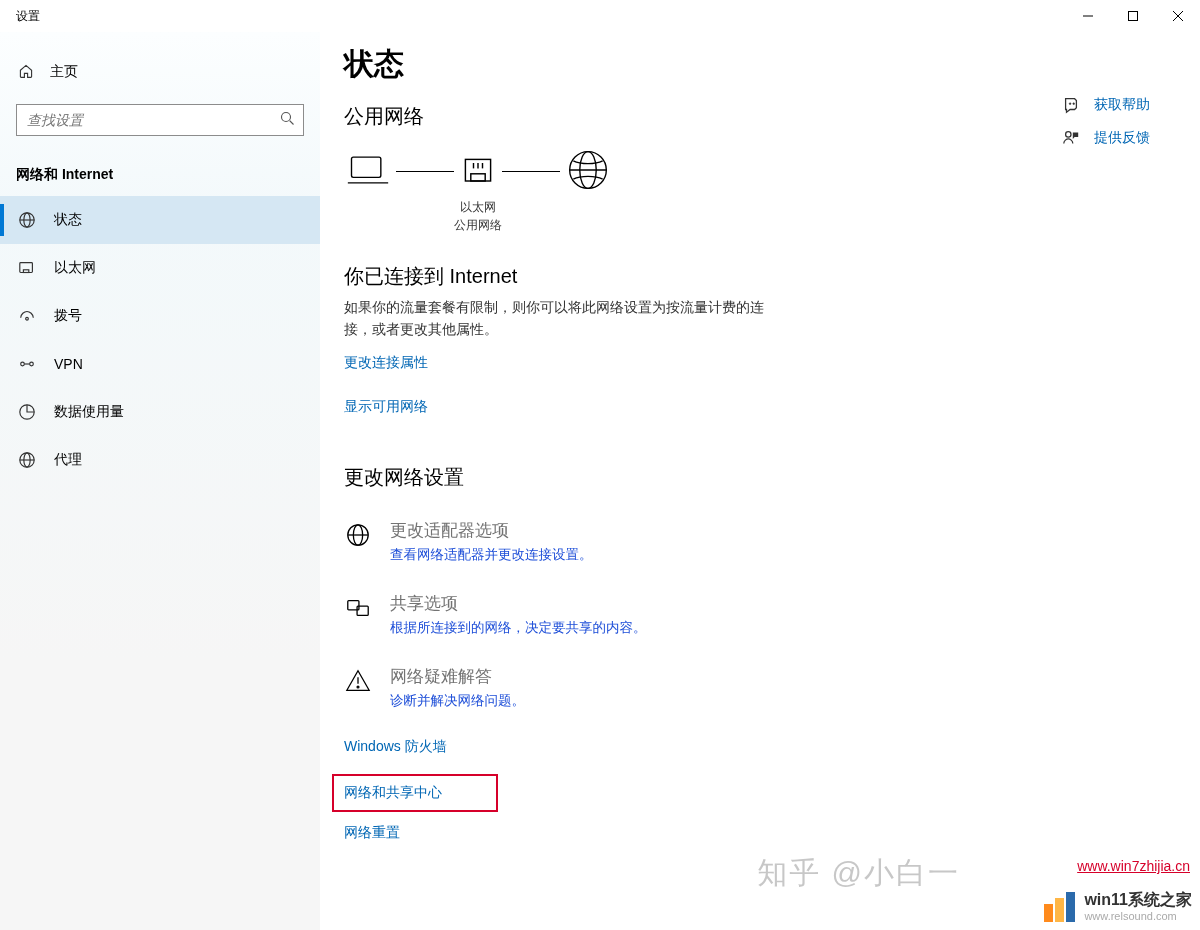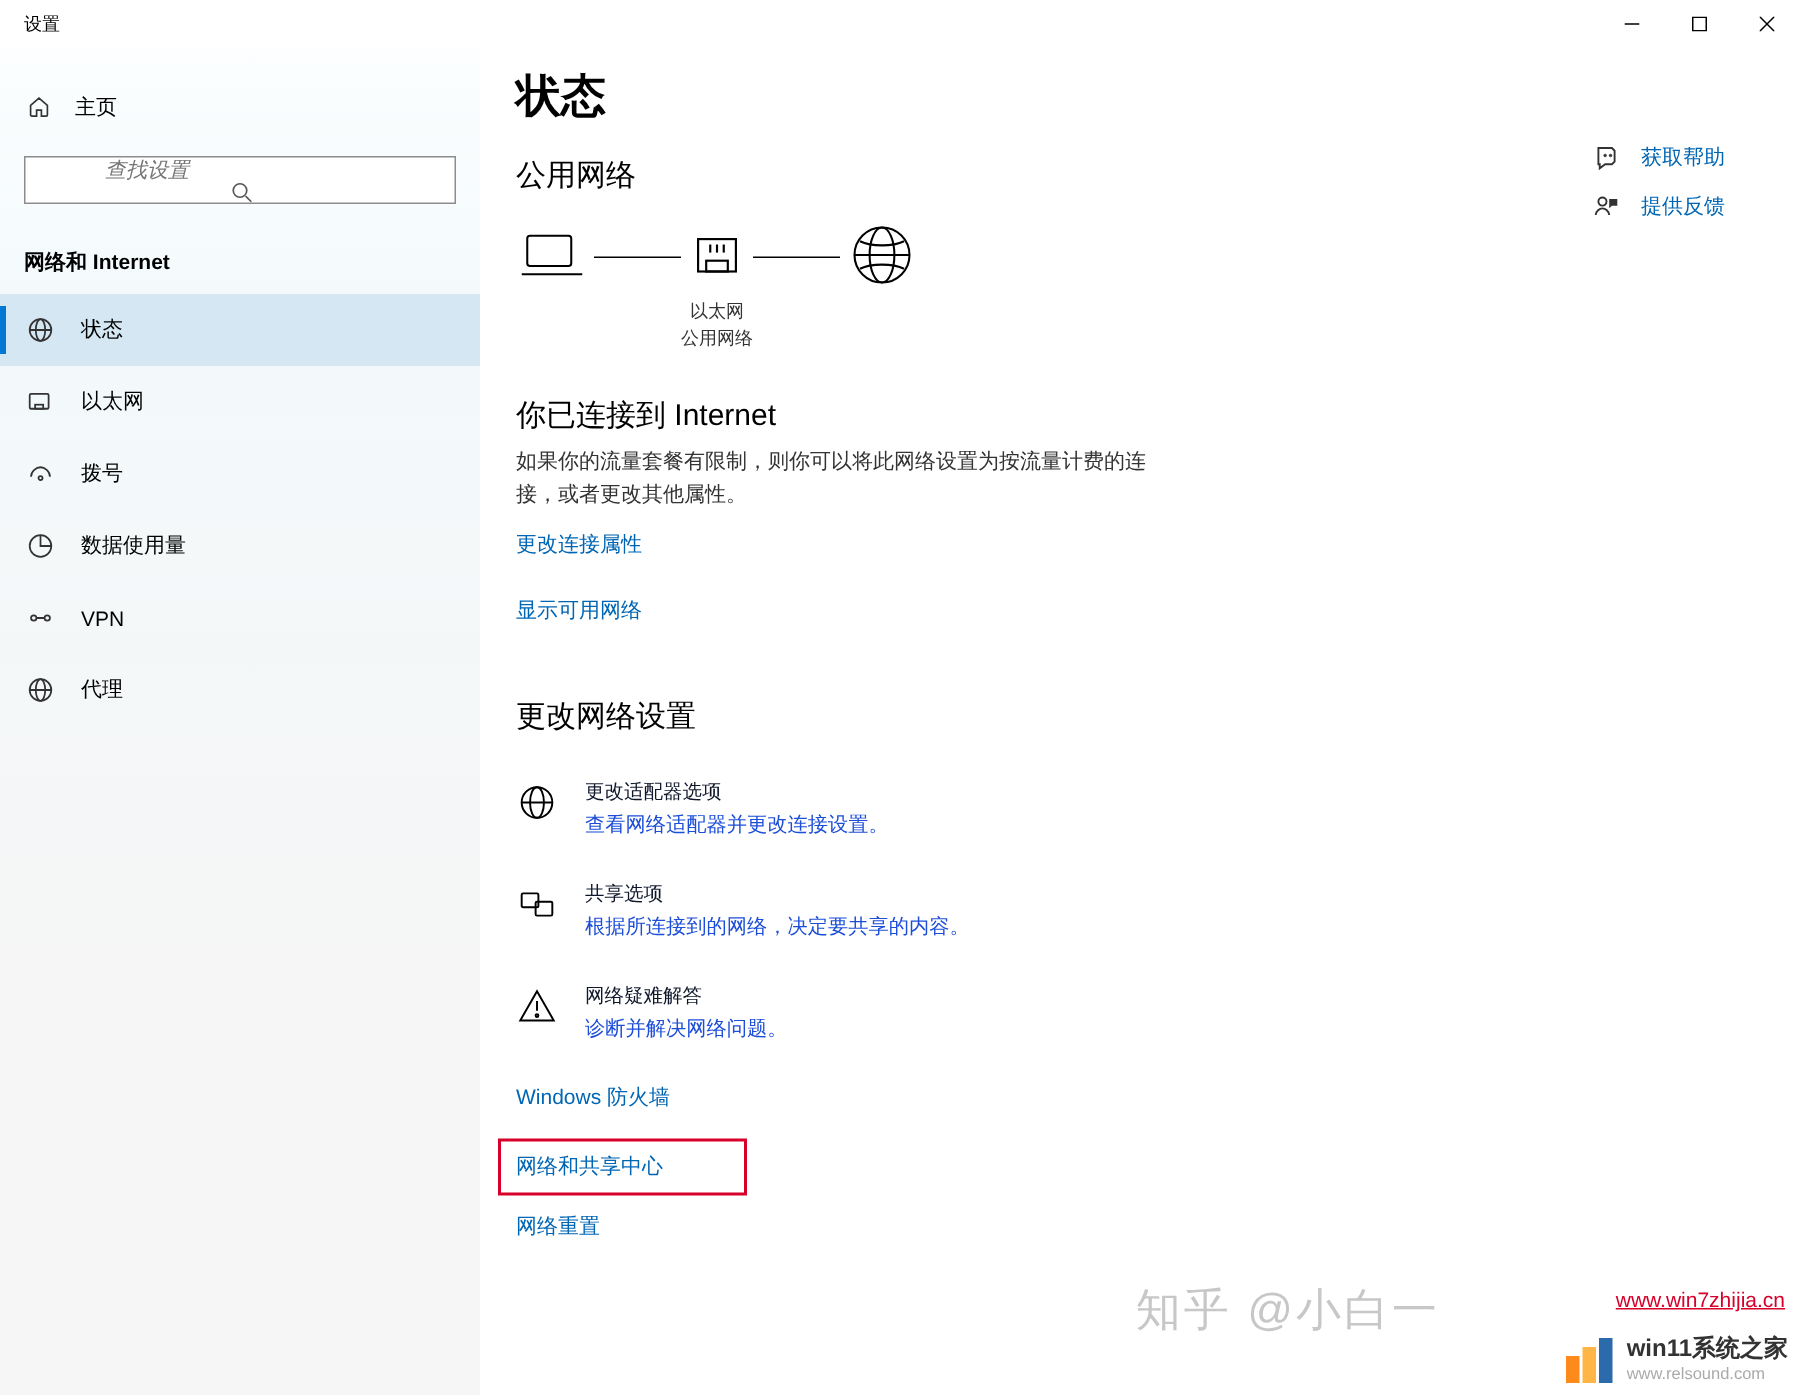--- a/index.html
+++ b/index.html
@@ -51,21 +51,20 @@
     margin: 12px 16px 0 16px;
   }
   .search-box {
     width: 100%;
     height: 32px;
     border: 1px solid #8c8c8c;
     background: #fff;
     display: flex;
     align-items: center;
     padding: 0 8px 0 10px;
-    flex-direction: column;
   }
   .search-box input {
     flex: 1;
     border: none;
     outline: none;
     font-size: 14px;
     font-style: italic;
     color: #666;
     background: transparent;
     font-family: inherit;
@@ -176,21 +175,21 @@
     gap: 18px;
     margin-bottom: 28px;
     margin-left: 0;
   }
   .setting-row .icon {
     width: 28px; height: 28px;
     display:flex; align-items:center; justify-content:center;
     margin-top: 2px;
   }
   .setting-row .icon svg { width: 26px; height: 26px; stroke: #000; fill: none; stroke-width: 1.4; }
-  .setting-row .txt .t1 { font-size: 13px; color: #0f172a; margin-bottom: 4px; }
+  .setting-row .txt .t1 { font-size: 17px; color: #737373; margin-bottom: 4px; }
   .setting-row .txt .t2 { font-size: 13.5px; color: #1d4ed8; }
 
   .bottom-links .link { display:block; margin-bottom: 18px; }
   .bottom-links .highlight {
     border: 2.5px solid #d6002a;
     padding: 8px 54px 8px 10px;
     margin-left: -12px;
     margin-bottom: 12px;
     display: inline-block;
   }
@@ -320,35 +319,35 @@
           <svg viewBox="0 0 20 20">
               <path d="M3 12c0-4 4-7 7-7s7 3 7 7"></path>
               <circle cx="10" cy="13" r="1.5"></circle>
             </svg>
         </span>
         <span class="label">拨号</span>
       </li>
       <li class="nav-item">
         <span class="icon">
           <svg viewBox="0 0 20 20">
-              <circle cx="10" cy="10" r="8"></circle>
-              <path d="M10 2v8h8"></path>
-            </svg>
-        </span>
-        <span class="label">数据使用量</span>
-      </li>
-      <li class="nav-item">
-        <span class="icon">
-          <svg viewBox="0 0 20 20">
               <circle cx="5" cy="10" r="2"></circle>
               <circle cx="15" cy="10" r="2"></circle>
               <line x1="7" y1="10" x2="13" y2="10"></line>
             </svg>
         </span>
         <span class="label">VPN</span>
+      </li>
+      <li class="nav-item">
+        <span class="icon">
+          <svg viewBox="0 0 20 20">
+              <circle cx="10" cy="10" r="8"></circle>
+              <path d="M10 2v8h8"></path>
+            </svg>
+        </span>
+        <span class="label">数据使用量</span>
       </li>
       <li class="nav-item">
         <span class="icon">
           <svg viewBox="0 0 20 20">
               <circle cx="10" cy="10" r="8"></circle>
               <ellipse cx="10" cy="10" rx="3.5" ry="8"></ellipse>
               <line x1="2" y1="10" x2="18" y2="10"></line>
             </svg>
         </span>
         <span class="label">代理</span>

